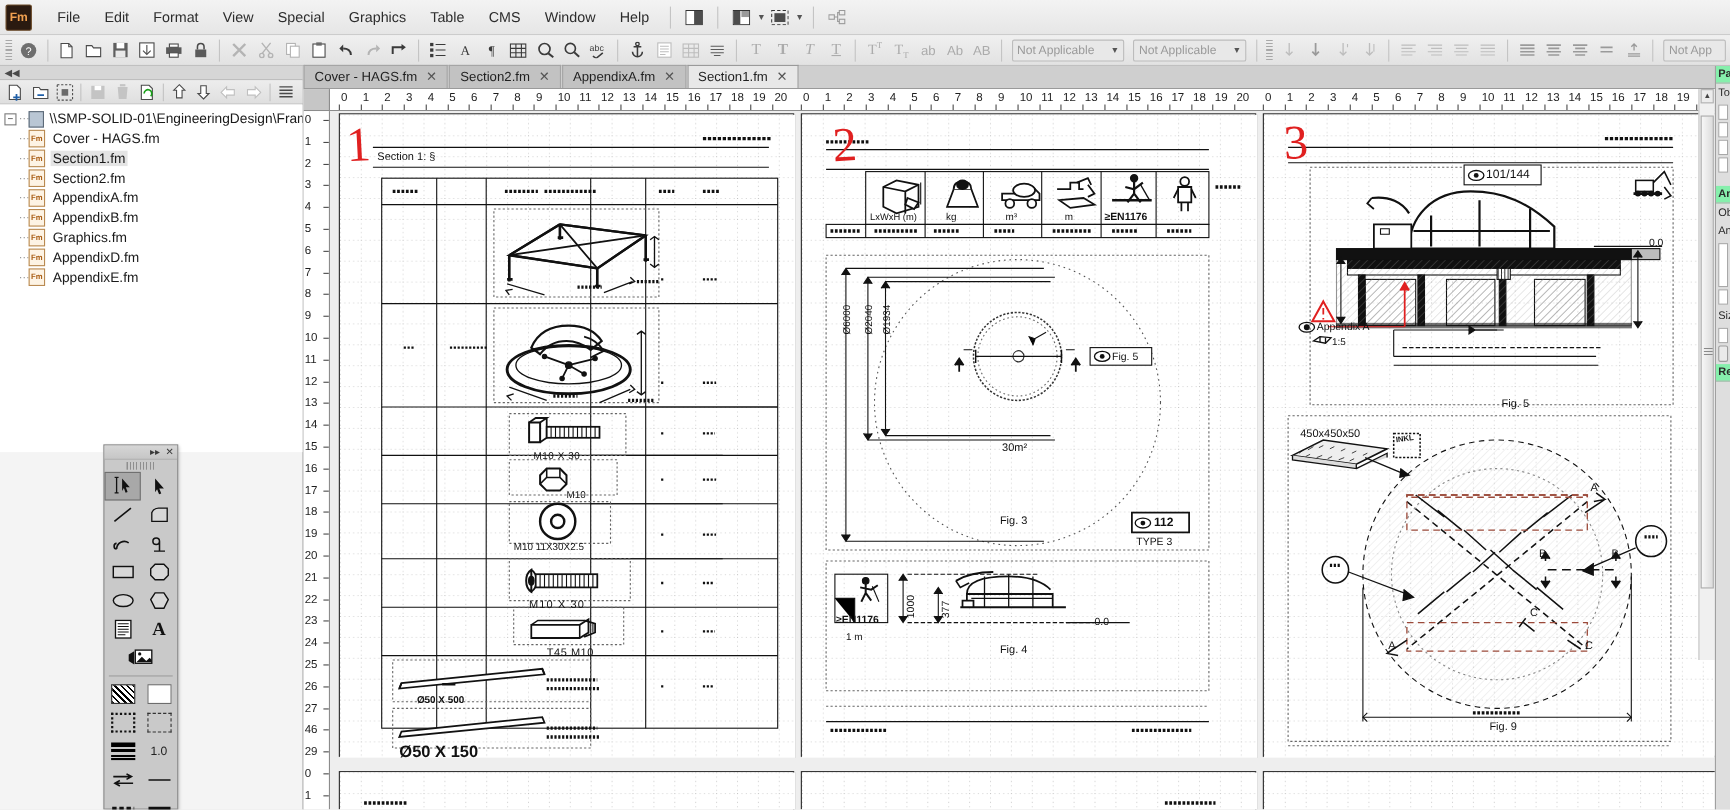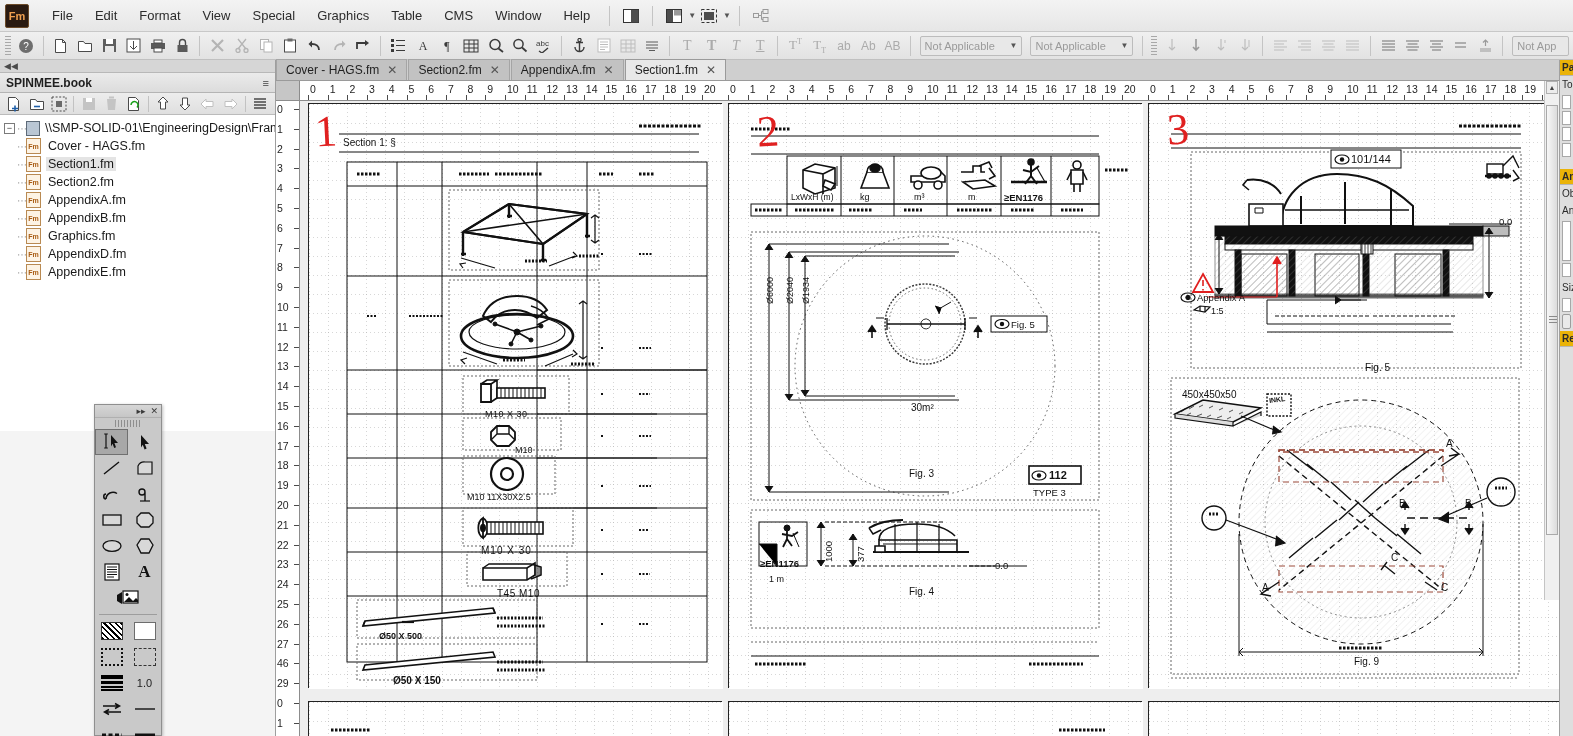--- a/index.html
+++ b/index.html
@@ -225,21 +225,21 @@
     background: #ececec; border: 1px solid #b0b0b0;
     font-size: 7px; text-align: center; line-height: 11px; color: #444;
   }
 
   
   .rightpanel {
     position: absolute; top: 60px; right: 0; width: 14px; height: 676px;
     background: #dedede; border-left: 1px solid #a0a0a0; overflow: hidden;
   }
   .rp-section {
-    border-bottom: 1px solid #b5b5b5; background: #eab308;
+    border-bottom: 1px solid #b5b5b5; background: #86efac;
     font-size: 10px; color: #2a2a2a; padding: 2px 2px; font-weight: bold;
     white-space: nowrap; overflow: hidden; text-align: right;
   }
   .rp-label { font-size: 10px; color: #2a2a2a; padding: 3px 2px; white-space: nowrap; overflow:hidden;}
   .rp-field {
     margin: 2px; height: 14px; background: #fff; border: 1px solid #a8a8a8;
   }
   .rp-btn { margin: 2px; height: 15px; background: #eaeaea; border: 1px solid #9d9d9d; border-radius: 2px;}
 </style>
 </head>
@@ -580,24 +580,20 @@
     </div>
     <div class="doctab active">
       <span>Section1.fm</span>
       <span class="x">✕</span>
     </div>
   </div>
 
   <div class="bookpanel">
     <div class="panel-collapse">
       <span>◀◀</span>
-    </div>
-    <div class="panel-title">
-      <span>SPINMEE.book</span>
-      <span class="menu-glyph">≡</span>
     </div>
     <div class="panel-toolbar">
       <div class="pt-btn">
         <svg width="16" height="16" viewBox="0 0 16 16">
             <path d="M2.5 1.5h7l3 3v10h-10z" fill="#fff" stroke="#4a4a4a"></path>
             <path d="M6 12.5h6M9 9.5v6" stroke="#1f5fa8" stroke-width="1.6"></path>
           </svg>
       </div>
       <div class="pt-btn">
         <svg width="16" height="16" viewBox="0 0 16 16">
@@ -1151,21 +1147,21 @@
         </svg>
 
         <div class="bignum" style="left:6px; top:8px;">1</div>
         <div class="lbl-m" style="left:34px; top:33px; font-size:10px;">Section 1: §</div>
         <div class="lbl-s" style="left:176px; top:305px; font-size:9px; letter-spacing:0.5px;">M10 X 30</div>
         <div class="lbl-s" style="left:206px; top:341px; font-size:9px;">M10</div>
         <div class="lbl-s" style="left:158px; top:388px; font-size:9px;">M10 11X30X2.5</div>
         <div class="lbl-s" style="left:172px; top:441px; font-size:10px; letter-spacing:1px;">M10 X 30</div>
         <div class="lbl-s" style="left:188px; top:484px; font-size:10px; letter-spacing:0.5px;">T45 M10</div>
         <div class="lbl-s" style="left:70px; top:527px; font-size:9px; font-weight:bold;">Ø50 X 500</div>
-        <div class="lbl-s" style="left:84px; top:571px; font-size:10px; font-weight:bold;">Ø50 X 150</div>
+        <div class="lbl-s" style="left:54px; top:571px; font-size:15px; font-weight:bold;">Ø50 X 150</div>
       </div>
 
       <div class="page" style="left:428px; top:2px; width:414px; height:585px;">
         <svg width="414" height="585" viewBox="0 0 414 585" style="position:absolute;left:0;top:0;">
           <rect x="0" y="0" width="414" height="585" fill="url(#gd1)"></rect>
 
           <path d="M22 25h40" stroke="#111" stroke-width="3" stroke-dasharray="2.5 1.5"></path>
           <path d="M22 32h348" stroke="#111" stroke-width="1"></path>
           <path d="M22 50h348" stroke="#111" stroke-width="1"></path>
 

